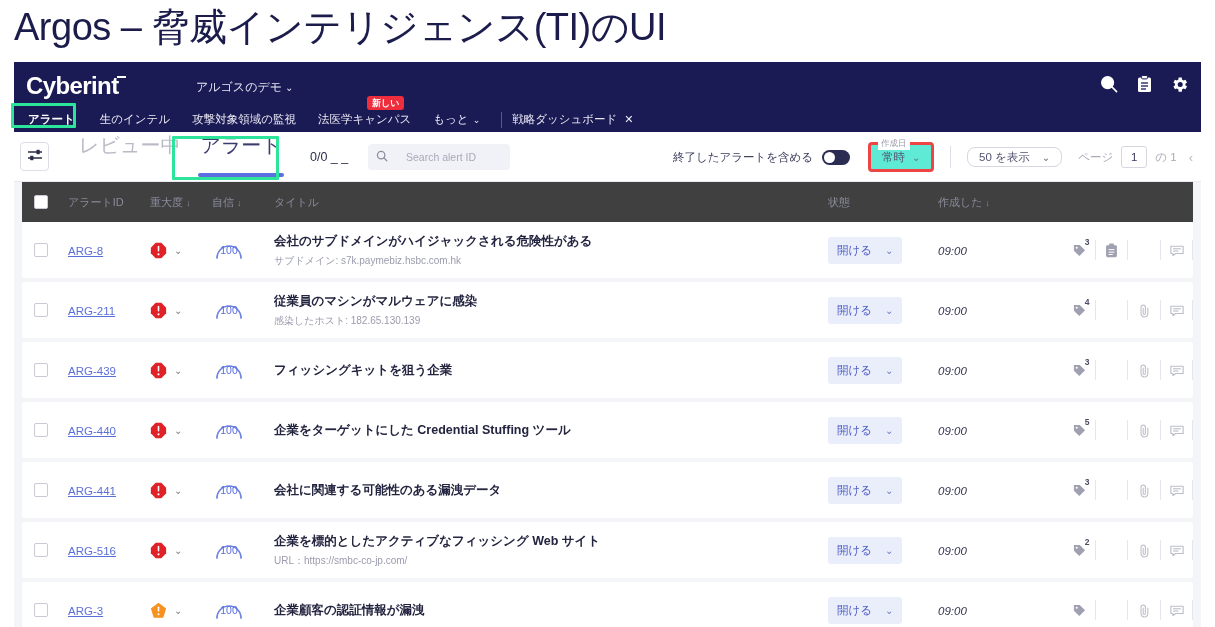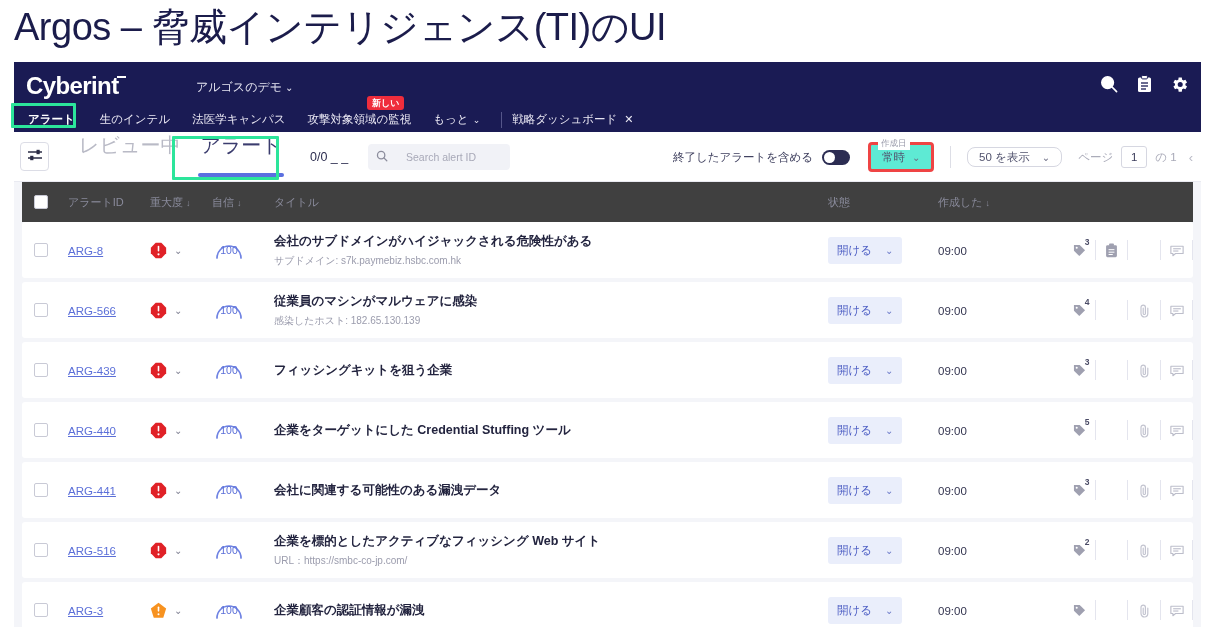--- a/index.html
+++ b/index.html
@@ -211,21 +211,21 @@
            overflow: hidden; text-overflow: ellipsis; }
 
   .status-pill {
     display: inline-flex; align-items: center; gap: 13px;
     background: #eaeefb; border-radius: 3px; padding: 6px 9px;
     cursor: pointer;
   }
   .status-pill .txt { font-size: 11.5px; color: #4e5fc4; white-space: nowrap; }
   .status-pill .chev { font-size: 10px; color: #6d7bc9; }
 
-  .date-txt { font-size: 11.5px; color: #33344f; }
+  .date-txt { font-size: 11.5px; color: #33344f; font-style: italic; }
 
   .acts { display: flex; align-items: center; }
   .act-cell {
     width: 33px; display: flex; align-items: center; justify-content: center;
     position: relative; height: 30px; cursor: pointer;
   }
   .act-cell.sep::after {
     content: ""; position: absolute; right: 0; top: 5px; bottom: 5px;
     width: 1px; background: #e4e5ee;
   }
@@ -253,24 +253,24 @@
     </div>
 
     <div class="nav-tabs">
       <div class="nav-tab" style="padding-left:0;padding-right:14px;">
         <span>アラート</span>
       </div>
       <div class="nav-tab plain">
         <span>生のインテル</span>
       </div>
       <div class="nav-tab plain">
+        <span>攻撃対象領域の監視</span>
+      </div>
+      <div class="nav-tab plain">
         <span>法医学キャンパス</span>
-      </div>
-      <div class="nav-tab plain">
-        <span>攻撃対象領域の監視</span>
       </div>
       <div class="nav-tab plain">
         <span>もっと</span><span class="chev">⌄</span>
       </div>
       <div class="nav-divider"></div>
       <div class="nav-tab plain" style="padding-left:0;">
         <span>戦略ダッシュボード</span><span class="x">✕</span>
       </div>
     </div>
 
@@ -453,21 +453,21 @@
                 </span>
         </div>
       </div>
     </div>
         </div>
         <div class="row">
     <div class="c-check">
       <div class="cbox"></div>
     </div>
     <div class="c-id">
-      <span class="alert-id">ARG-566</span>
+      <span class="alert-id">ARG-211</span>
     </div>
     <div class="c-sev">
       <div class="sev-wrap">
         <span>
                 <svg class="sev-ico" viewBox="0 0 24 24">
                   <polygon points="8,1.2 16,1.2 22.8,8 22.8,16 16,22.8 8,22.8 1.2,16 1.2,8" fill="#e02127"></polygon>
                   <rect x="10.9" y="5.4" width="2.2" height="8" rx="1.1" fill="#fff"></rect>
                   <circle cx="12" cy="17.4" r="1.5" fill="#fff"></circle>
                 </svg>
               </span>

